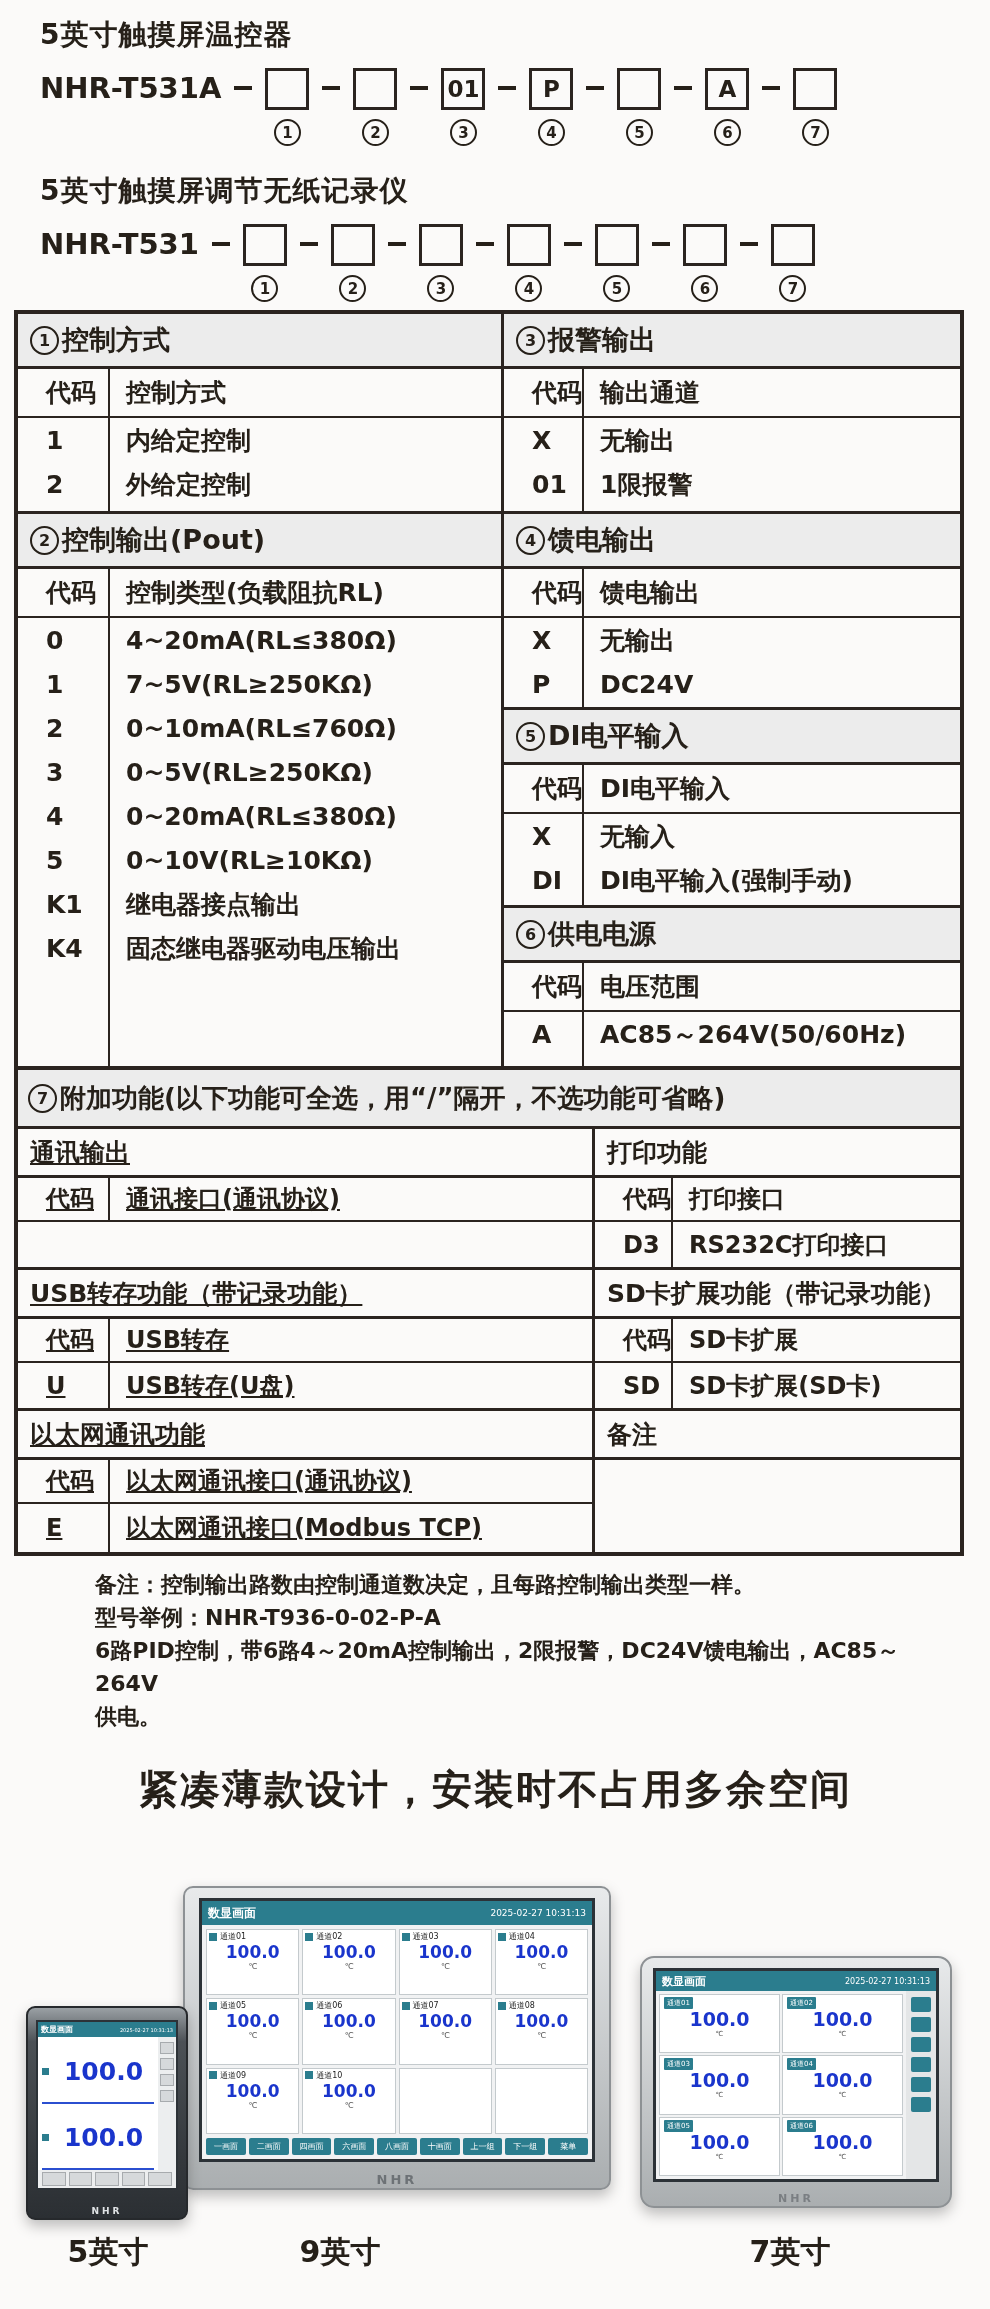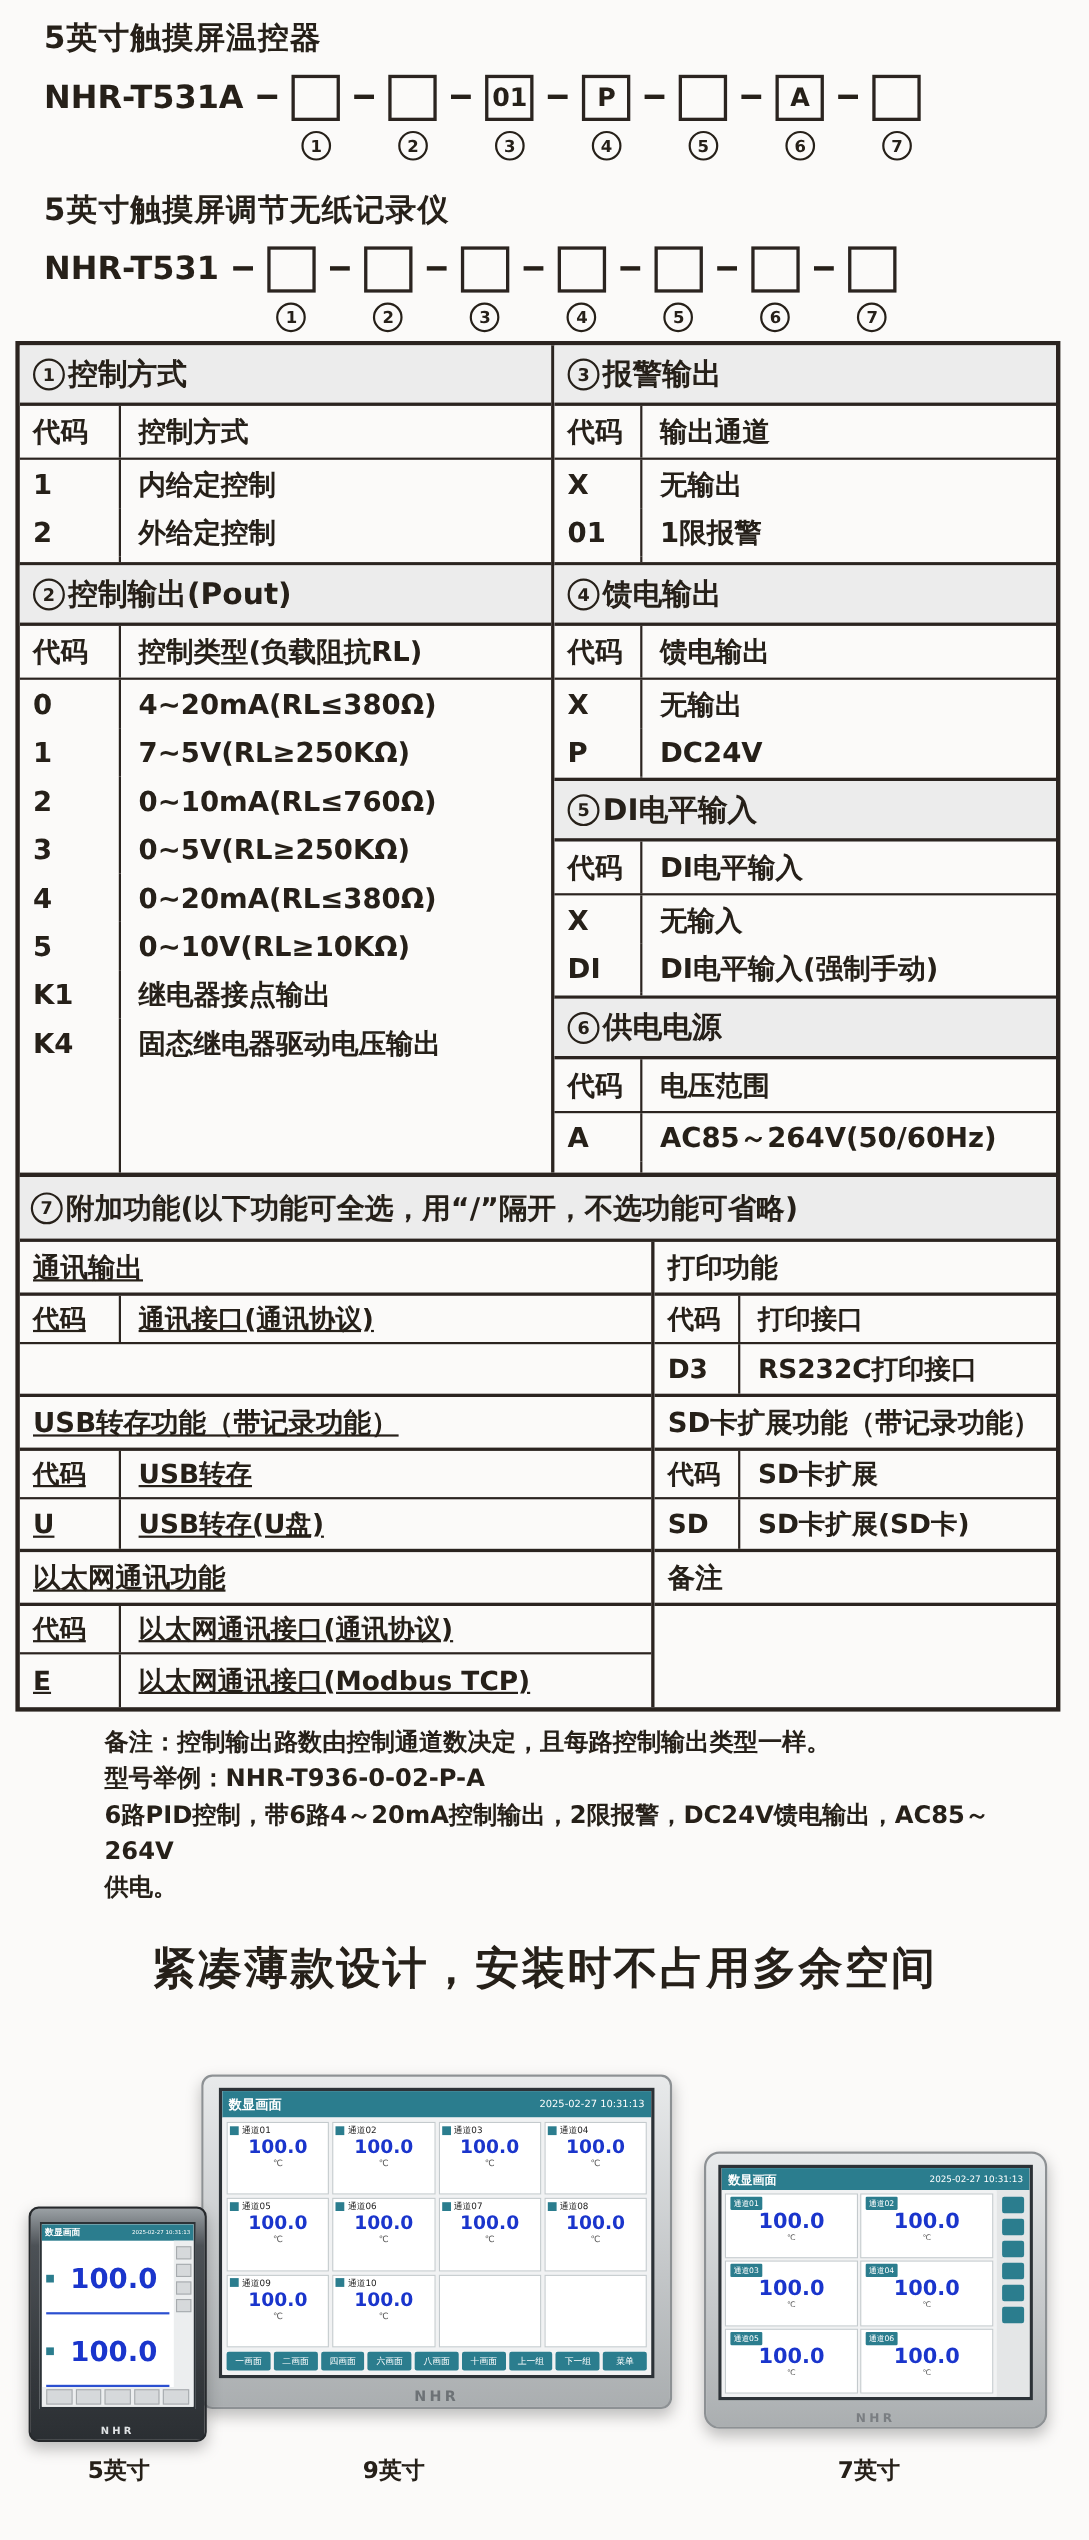--- a/index.html
+++ b/index.html
@@ -23,21 +23,21 @@
   .tbl-upper{display:flex;height:752px;border-bottom:4px solid #2b2420;}
   .colL{width:486px;border-right:3px solid #2b2420;display:flex;flex-direction:column;box-sizing:border-box;}
   .colR{flex:1;display:flex;flex-direction:column;}
   .sec{display:flex;flex-direction:column;border-bottom:3.5px solid #2b2420;box-sizing:border-box;}
   .colL .sec:last-child,.colR .sec:last-child{border-bottom:none;flex:1;}
   .sec-h{height:52px;flex:none;background:#ececec;border-bottom:3.5px solid #2b2420;display:flex;
          align-items:center;padding-left:12px;font-size:27px;font-weight:700;gap:3px;}
   .code-row{height:47px;flex:none;border-bottom:2.5px solid #2b2420;display:flex;font-size:25px;font-weight:700;}
   .d-row{height:44px;flex:none;display:flex;font-size:25px;font-weight:700;}
   .fill-row{flex:1;display:flex;}
-  .c-code{border-right:2.5px solid #2b2420;display:flex;align-items:center;padding-left:12px;box-sizing:border-box;flex:none;}
+  .c-code{border-right:2.5px solid #2b2420;display:flex;align-items:center;padding-left:28px;box-sizing:border-box;flex:none;}
   .c-desc{flex:1;display:flex;align-items:center;padding-left:16px;}
   .colL .c-code{width:92px;}
   .colR .c-code{width:80px;}
   
   .sec7-h{height:56px;background:#ececec;border-bottom:3.5px solid #2b2420;display:flex;
           align-items:center;padding-left:10px;font-size:26px;font-weight:700;gap:3px;}
   .sec7-cols{display:flex;}
   .colL7{width:577px;border-right:3px solid #2b2420;display:flex;flex-direction:column;box-sizing:border-box;text-decoration:underline;}
   .colR7{flex:1;display:flex;flex-direction:column;}
   .sub{height:141px;display:flex;flex-direction:column;border-bottom:3px solid #2b2420;box-sizing:border-box;}
@@ -102,22 +102,22 @@
   .d5-vals{flex:1;display:flex;flex-direction:column;padding:4px 4px 0 4px;gap:4px;}
   .ch5{flex:1;display:flex;align-items:center;gap:4px;border-bottom:2px solid #2b4fd0;}
   .chip5{width:7px;height:7px;background:#2b7d8e;flex:none;}
   .ch5-val{flex:1;text-align:center;font-size:25px;font-weight:700;color:#1a35cc;}
   .strip5{flex:none;width:18px;display:flex;flex-direction:column;align-items:center;gap:4px;padding-top:5px;background:#eceeef;}
   .sbtn5{width:12px;height:10px;background:#d6d9db;border:1px solid #a7abae;}
   .btnrow5{flex:none;height:14px;display:flex;gap:3px;padding:2px 4px;background:#eceeef;}
   .bbtn5{flex:1;background:#d6d9db;border:1px solid #a7abae;}
   .d5 .logo{bottom:4px;font-size:9px;color:#dfe2e4;}
   
-  .size-label{position:absolute;top:2232px;width:160px;text-align:center;font-size:21px;font-weight:700;}
-  .lab5{left:28px;} .lab9{left:278px;} .lab7{left:710px;}
+  .size-label{position:absolute;top:2232px;width:160px;text-align:center;font-size:30px;font-weight:700;}
+  .lab5{left:28px;} .lab9{left:260px;} .lab7{left:710px;}
 </style>
 </head>
 <body>
 
 <div class="page">
 
   <div class="ordering">
     <div class="ord-title">5英寸触摸屏温控器</div>
     <div class="code-line">
       <span class="model">NHR-T531A</span>

